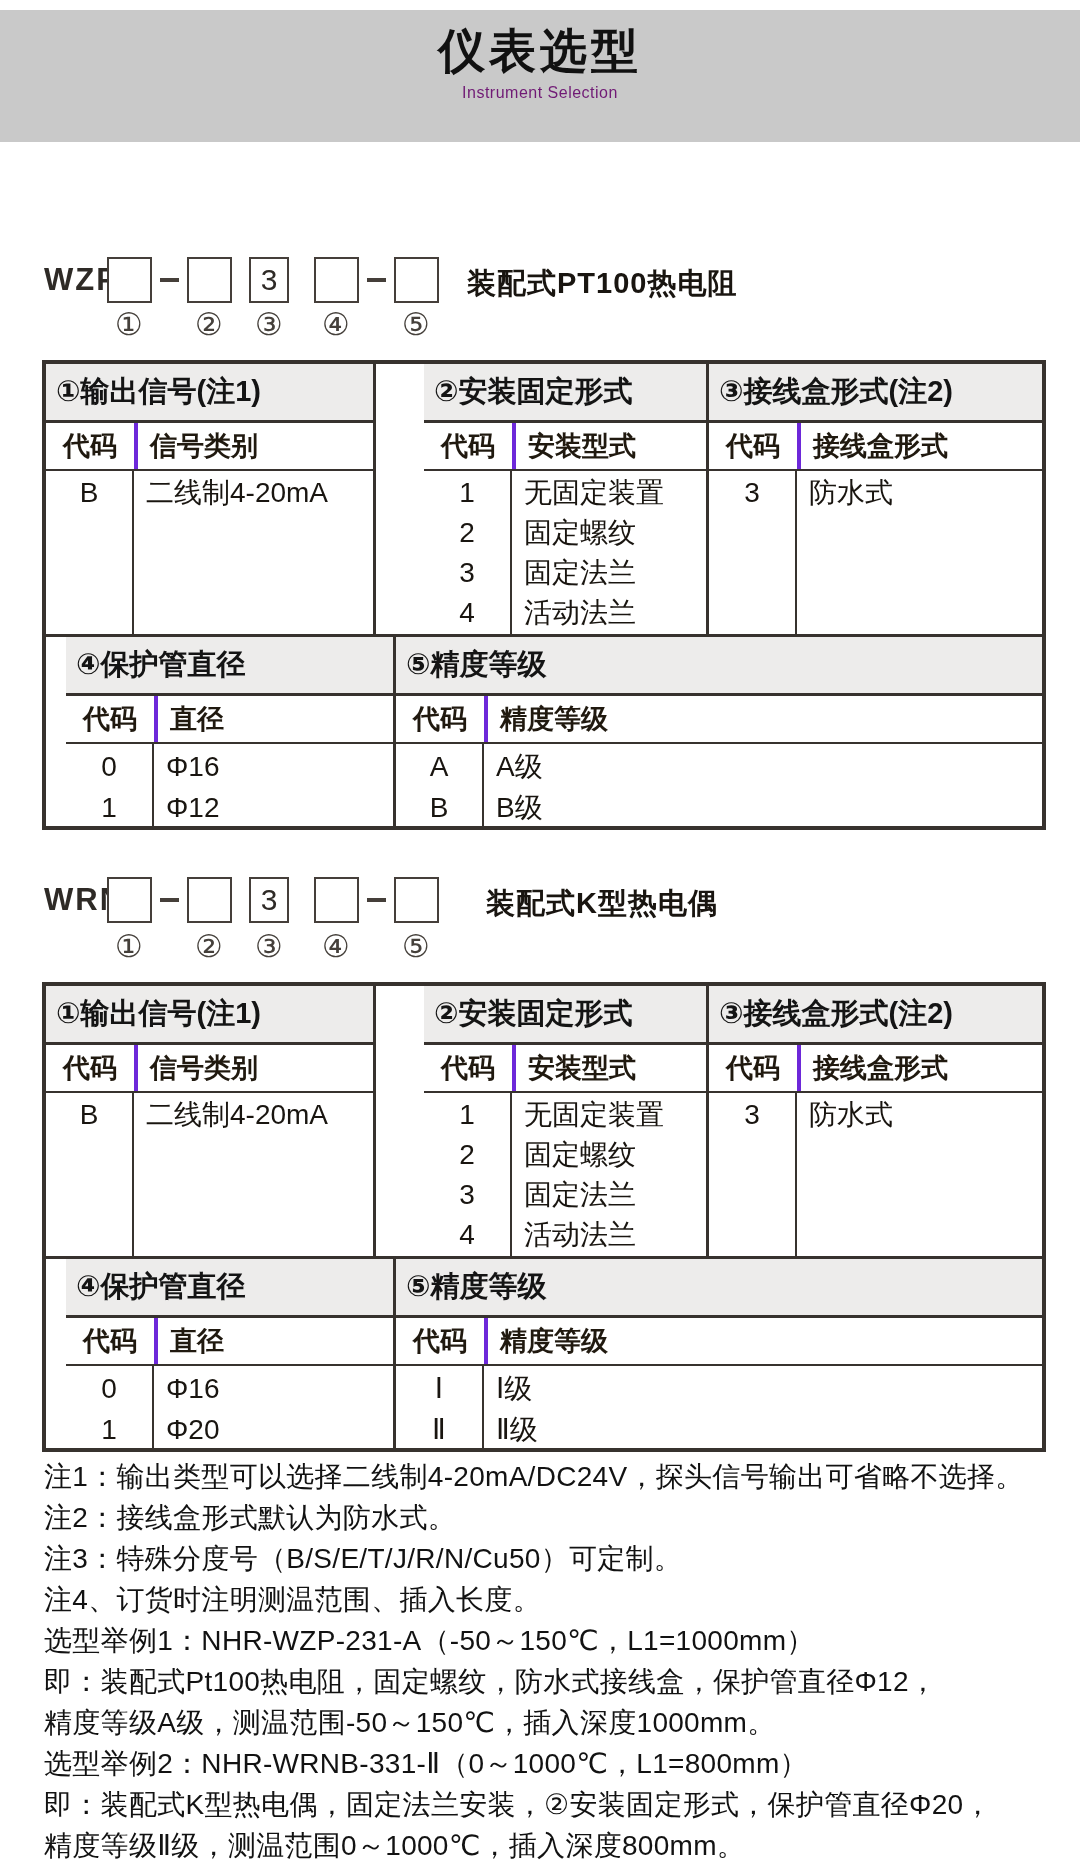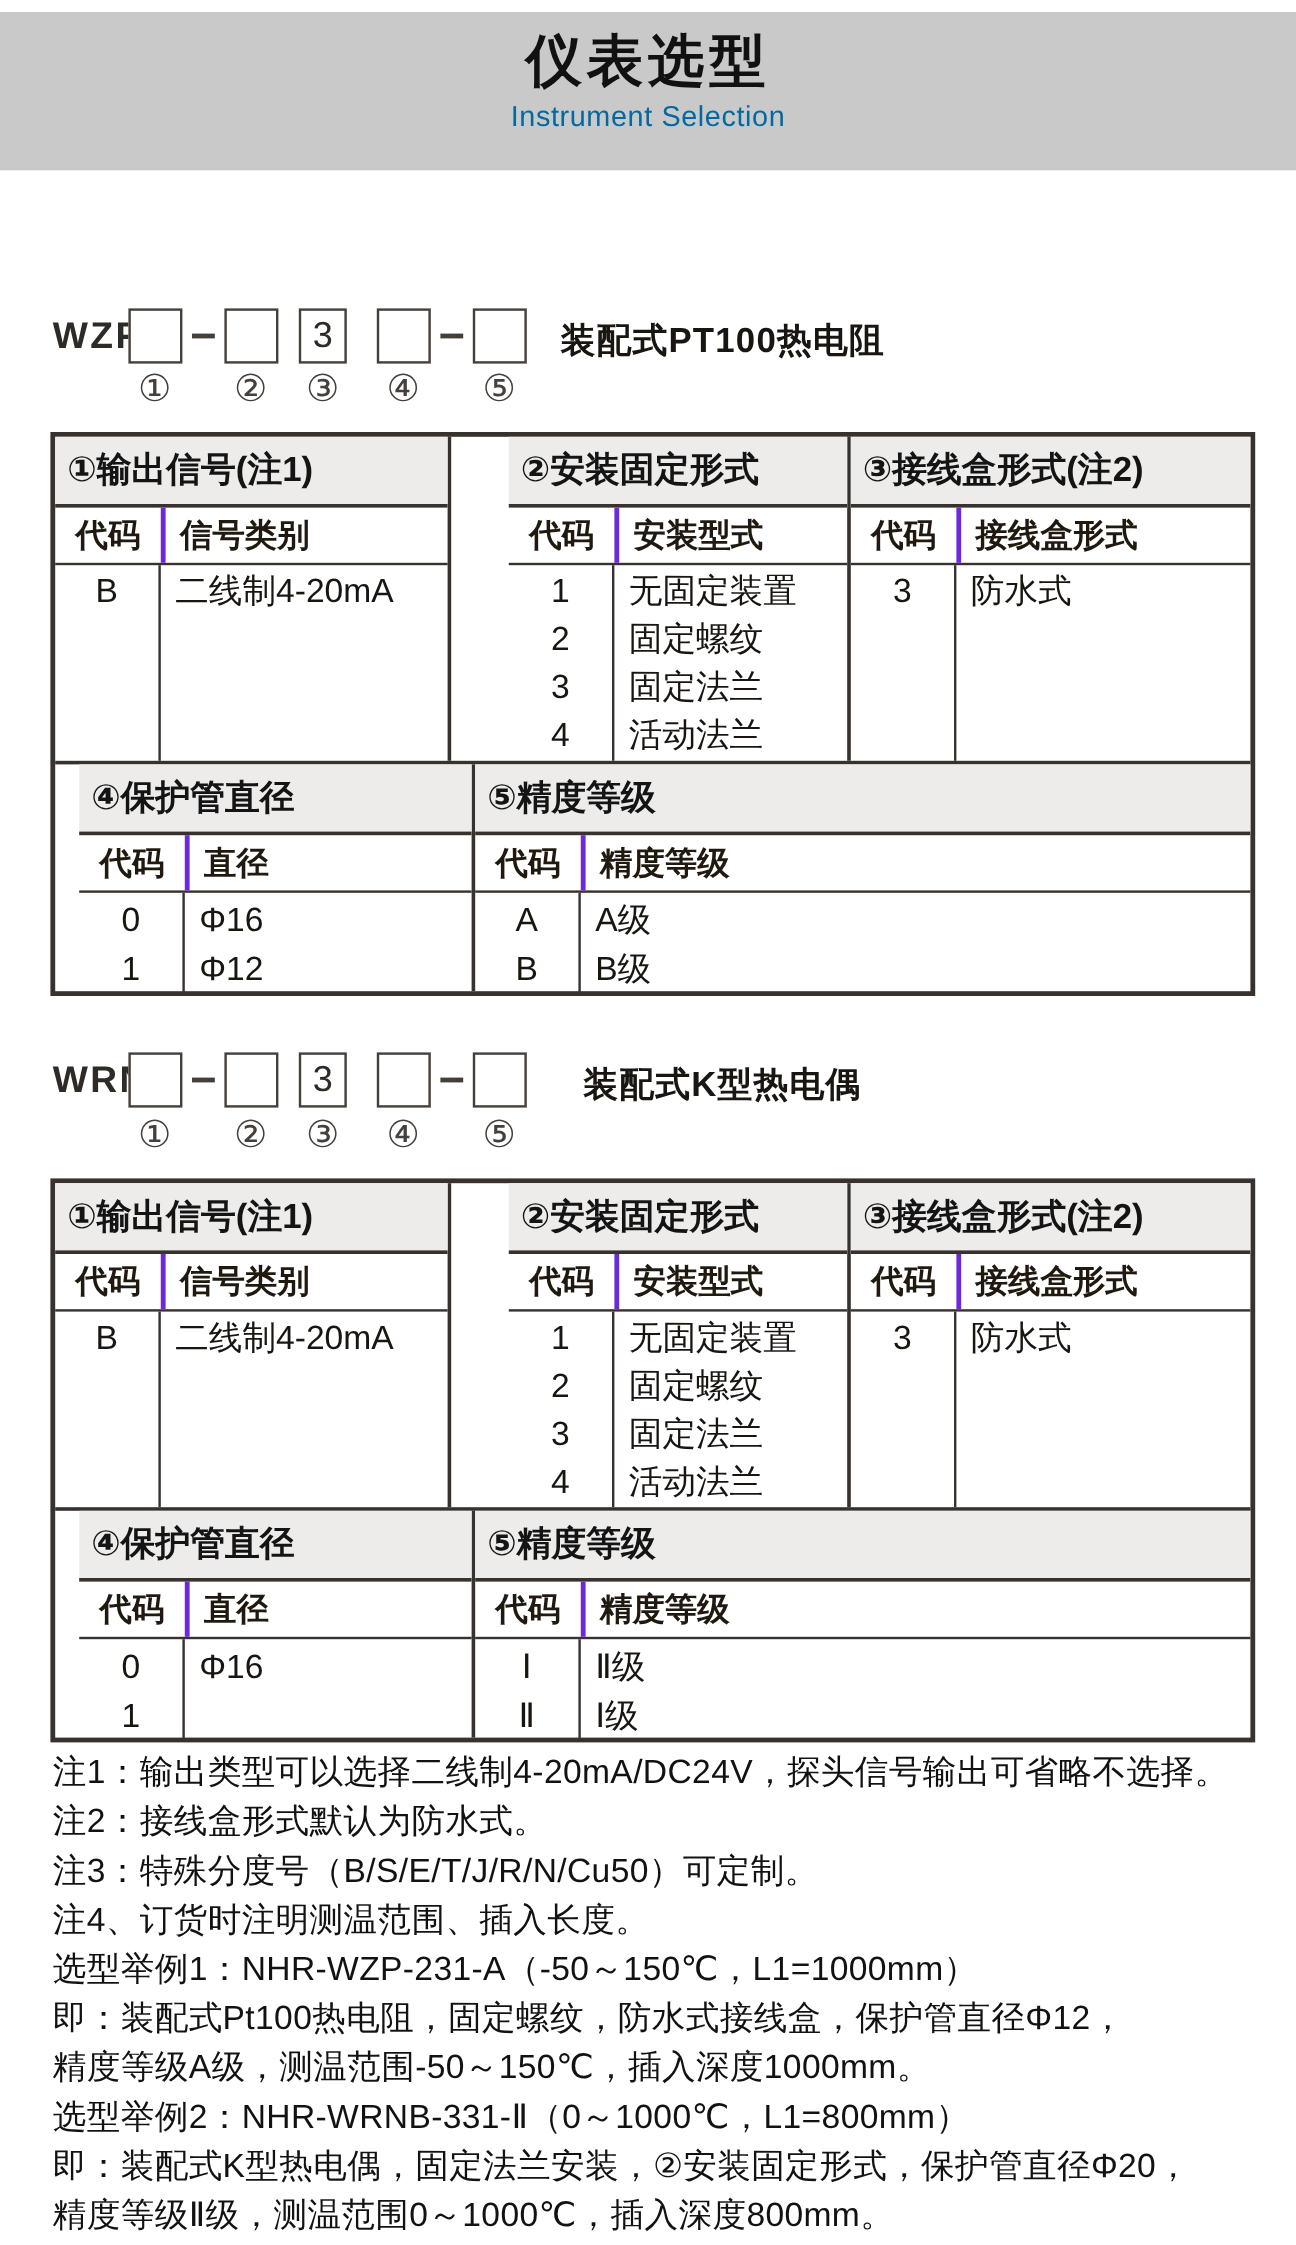--- a/index.html
+++ b/index.html
@@ -2,21 +2,21 @@
 <html><head>
 <meta charset="utf-8">
 <style>
   html,body{margin:0;padding:0;background:#fff;}
   .page{position:relative;width:1080px;height:1871px;background:#ffffff;overflow:hidden;
         font-family:"Liberation Sans","DejaVu Sans",sans-serif;color:#1a1a1a;}
 
   
   .title-band{position:absolute;left:0;top:10px;width:1080px;height:132px;background:#c9c9c9;text-align:center;}
   .title-band h1{margin:10px 0 0 0;font-size:47px;font-weight:700;letter-spacing:4px;color:#111;}
-  .title-band .subtitle{font-size:24px;margin-top:1px;color:#0369a1;letter-spacing:0.5px;}
+  .title-band .subtitle{font-size:16px;margin-top:1px;color:#701a75;letter-spacing:0.5px;}
 
   
   .model-prefix{position:absolute;font-size:31px;font-weight:700;letter-spacing:2px;color:#2e2a26;}
   .obox{position:absolute;width:45px;height:46px;border:2px solid #453f3a;box-sizing:border-box;
         text-align:center;line-height:42px;font-size:30px;color:#2e2a26;background:#fff;}
   .obox.narrow{width:40px;}
   .dash{position:absolute;width:19px;height:4px;background:#453f3a;}
   .model-desc{position:absolute;font-size:29px;font-weight:700;color:#191510;letter-spacing:1px;}
   .marker{position:absolute;width:40px;text-align:center;font-size:31px;color:#45403b;}
 
@@ -242,37 +242,38 @@
           <div class="code-h">代码</div>
           <div class="label-h">直径</div>
         </div>
         <div class="sec-body">
           <div class="code-c">
             <div class="rcell">0</div>
             <div class="rcell">1</div>
           </div>
           <div class="label-c">
             <div class="rcell">Φ16</div>
+            <div class="rcell">Φ20</div>
           </div>
         </div>
       </div>
       <div class="sec w5">
         <div class="sec-header">⑤精度等级</div>
         <div class="sec-sub">
           <div class="code-h">代码</div>
           <div class="label-h">精度等级</div>
         </div>
         <div class="sec-body">
           <div class="code-c">
             <div class="rcell">Ⅰ</div>
             <div class="rcell">Ⅱ</div>
           </div>
           <div class="label-c">
+            <div class="rcell">Ⅰ级</div>
             <div class="rcell">Ⅱ级</div>
-            <div class="rcell">Ⅰ级</div>
           </div>
         </div>
       </div>
     </div>
   </div>
 
   <div class="notes">
     <div>注1：输出类型可以选择二线制4-20mA/DC24V，探头信号输出可省略不选择。</div>
     <div>注2：接线盒形式默认为防水式。</div>
     <div>注3：特殊分度号（B/S/E/T/J/R/N/Cu50）可定制。</div>

